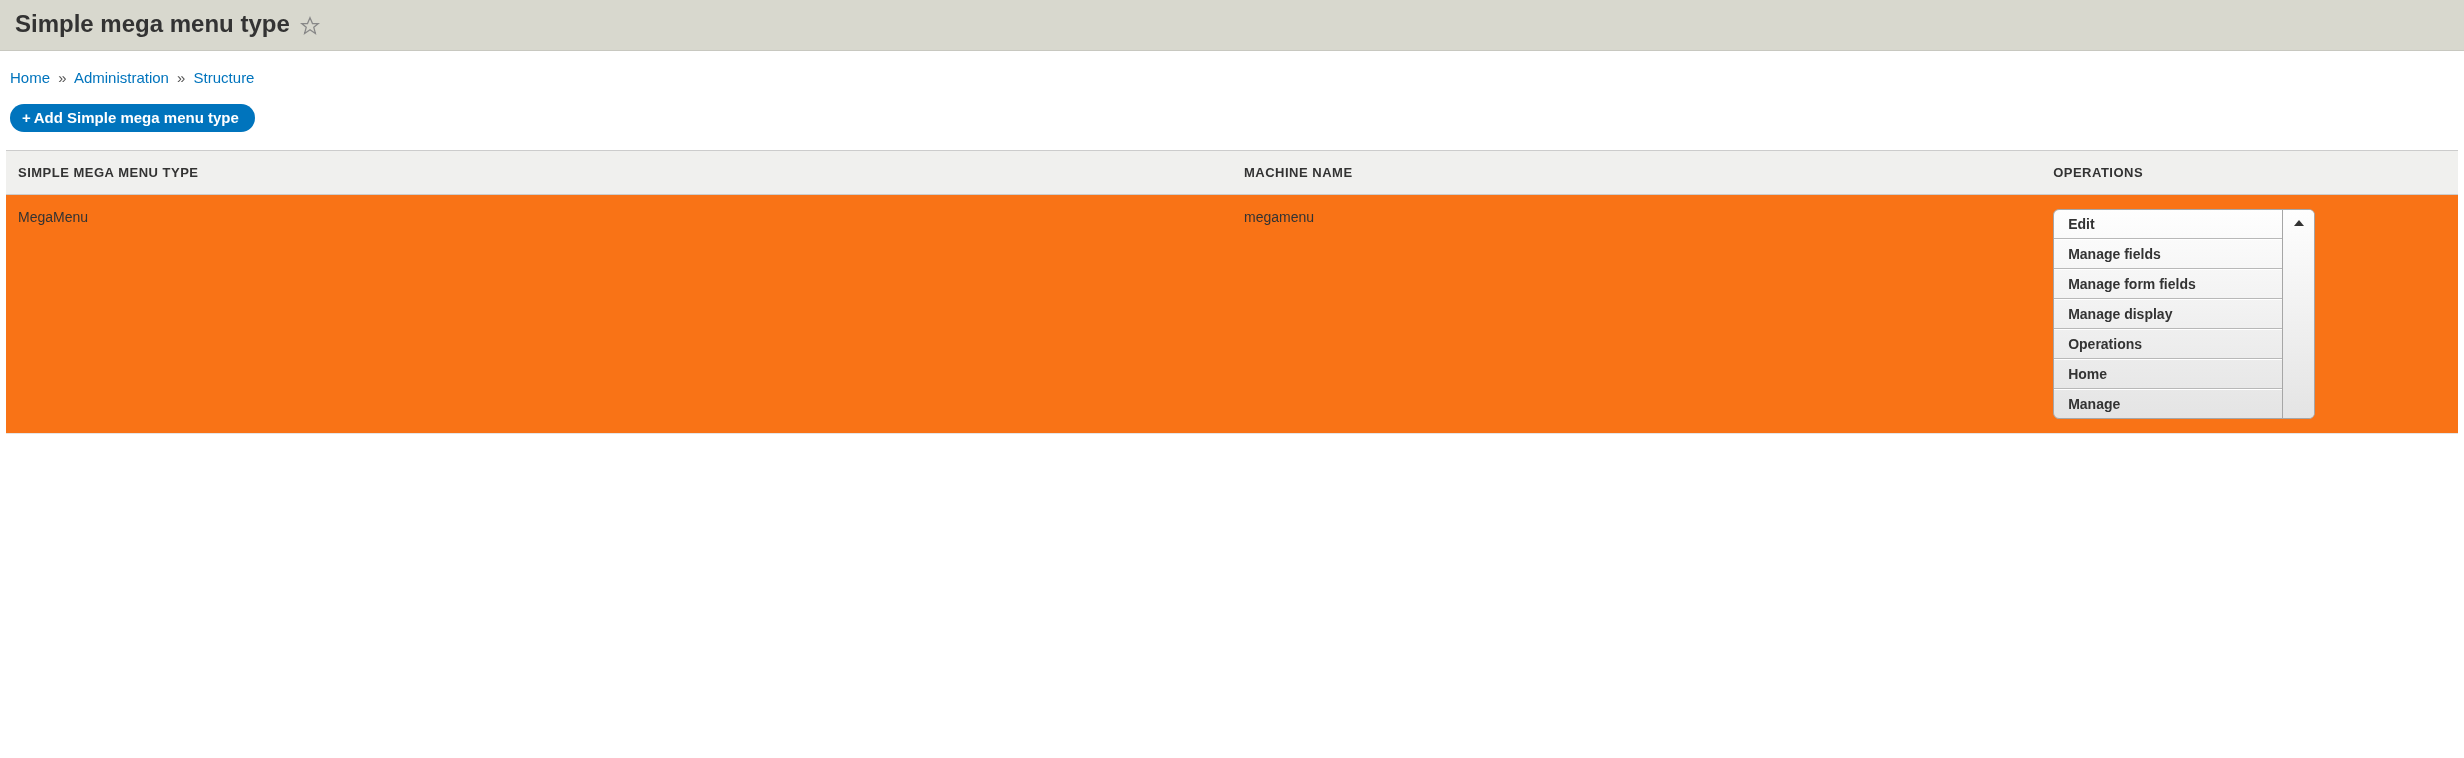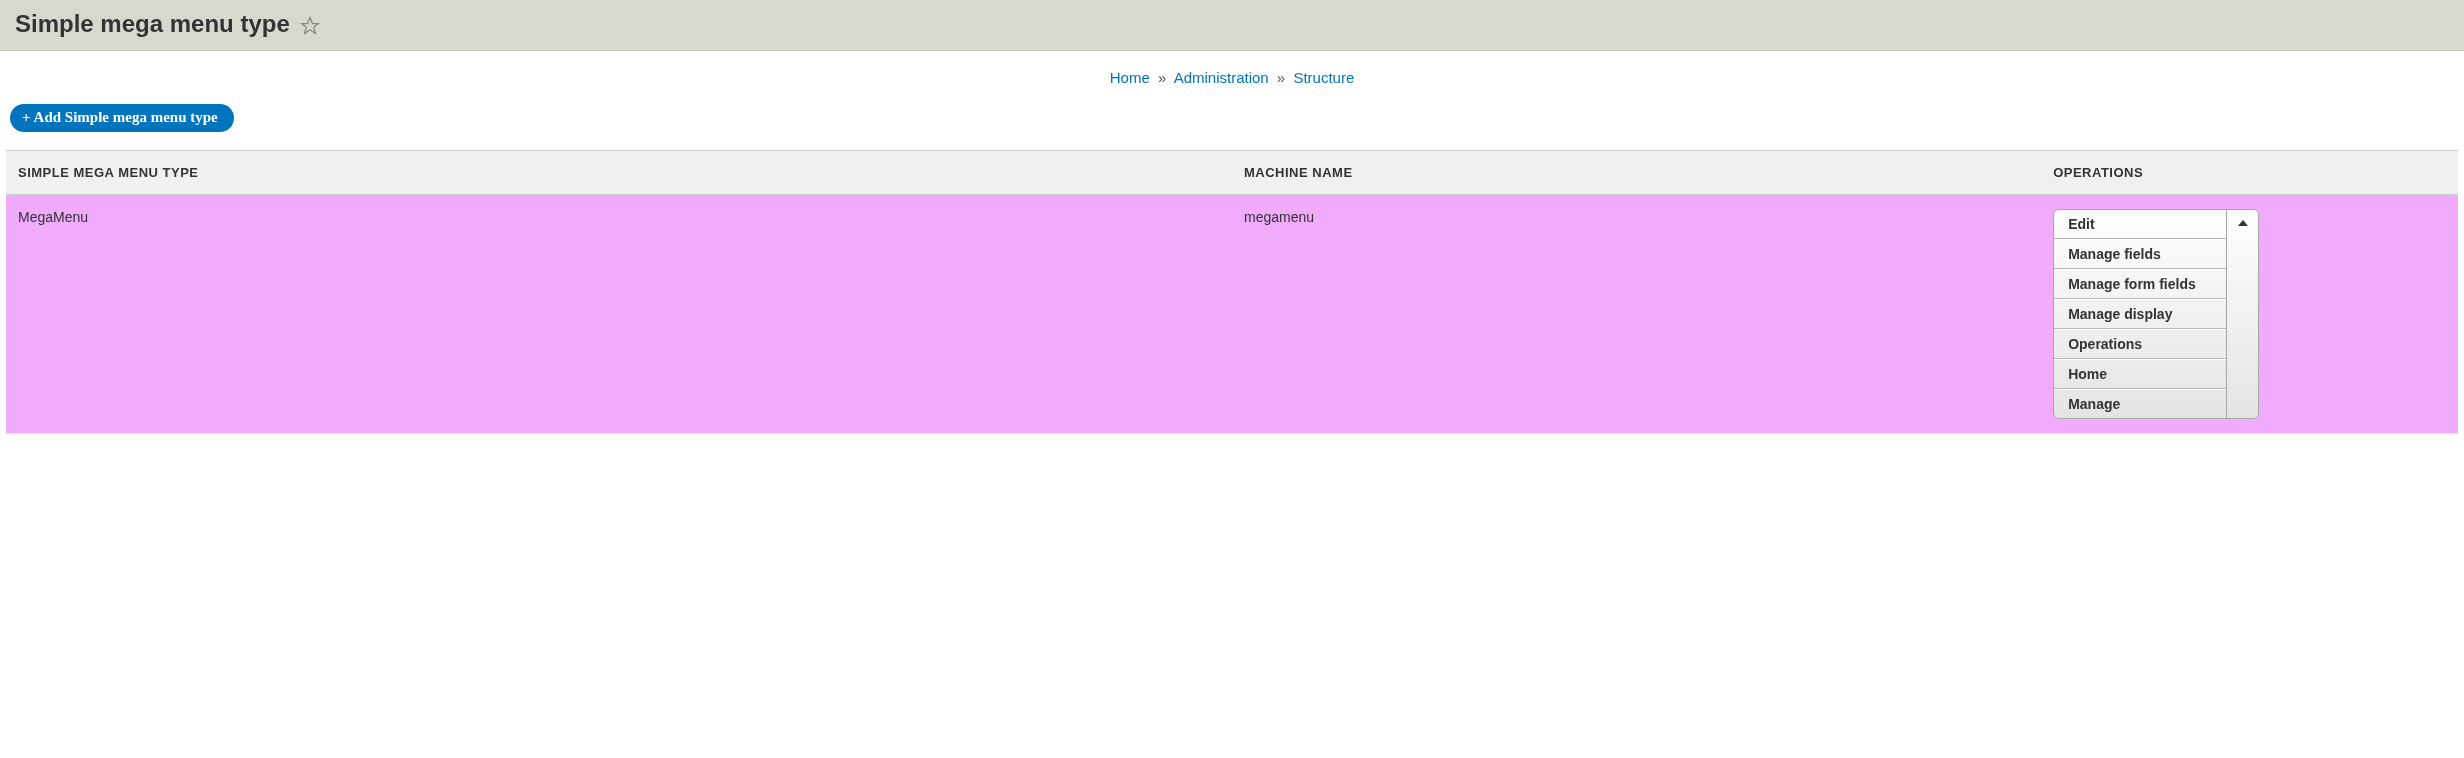--- a/index.html
+++ b/index.html
@@ -30,33 +30,31 @@
   .star-icon svg {
     width: 20px;
     height: 20px;
     stroke: #888;
     fill: none;
     stroke-width: 1.5;
   }
   .breadcrumb {
     padding: 18px 10px;
     font-size: 15px;
-    text-align: center;
   }
   .breadcrumb a {
     color: #0074bd;
     text-decoration: none;
   }
   .breadcrumb .sep {
     color: #555;
     margin: 0 4px;
   }
   .action-links {
     padding: 0 10px 18px;
-    font-family: Liberation Serif, serif;
   }
   .add-button {
     display: inline-block;
     background: #0074bd;
     color: #fff;
     border-radius: 16px;
     padding: 5px 16px 6px 12px;
     font-size: 15px;
     font-weight: bold;
     text-decoration: none;
@@ -84,33 +82,33 @@
     letter-spacing: 0.5px;
     padding: 14px 12px;
     border-bottom: 1px solid #ccc;
     text-transform: uppercase;
     color: #333;
   }
   table.listing td {
     padding: 14px 12px;
     border-bottom: 1px solid #e5e5e5;
     vertical-align: top;
-    background: #f0abfc;
+    background: #f97316;
   }
   .col-type { width: 50%; }
   .col-machine { width: 33%; }
   .col-ops { width: 17%; }
 
   .dropbutton {
     position: relative;
     display: inline-flex;
     border: 1px solid #a6a6a6;
     border-radius: 6px;
     background: linear-gradient(#fefefe, #e4e4e4);
-    width: 206px;
+    width: 262px;
     overflow: hidden;
   }
   .dropbutton ul {
     list-style: none;
     flex: 1;
   }
   .dropbutton ul li {
     border-bottom: 1px solid #b8b8b8;
     border-top: 1px solid #fff;
   }

